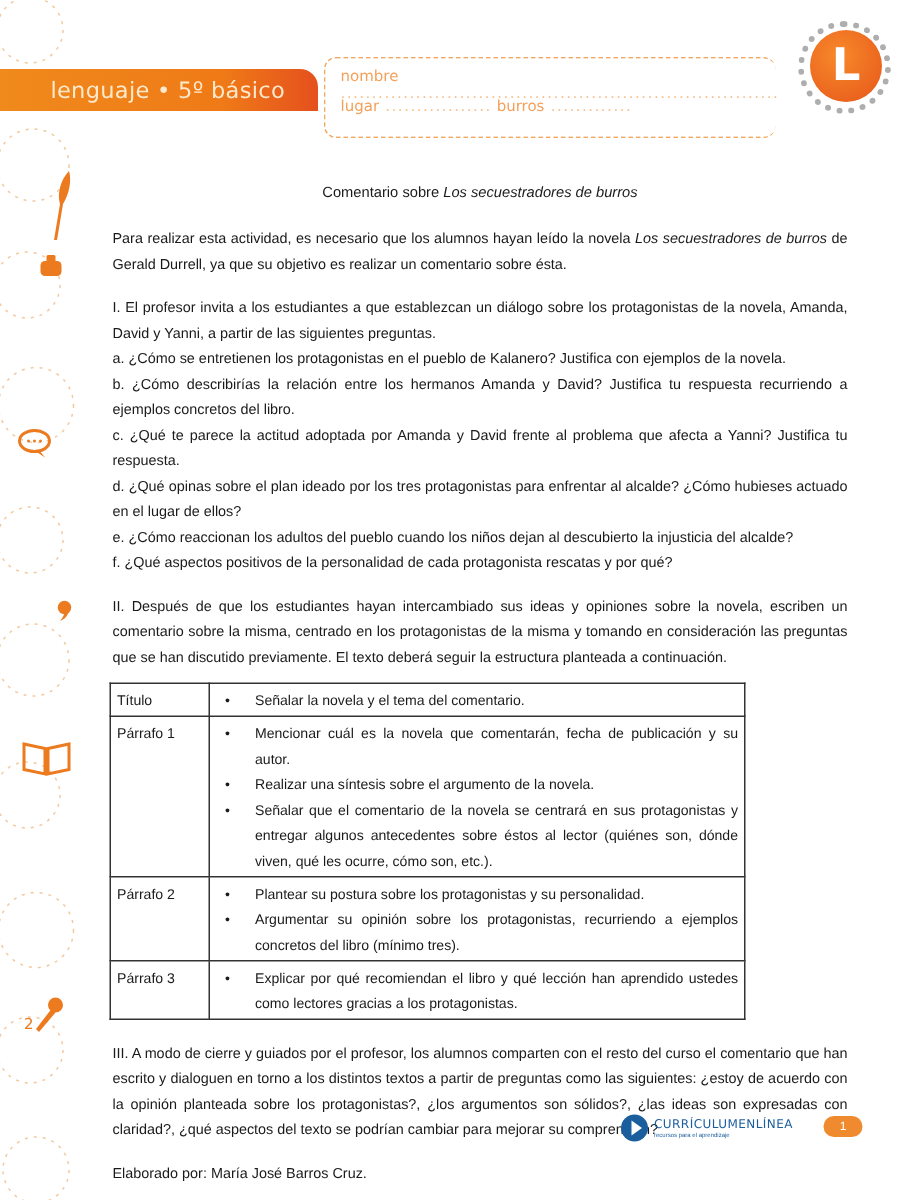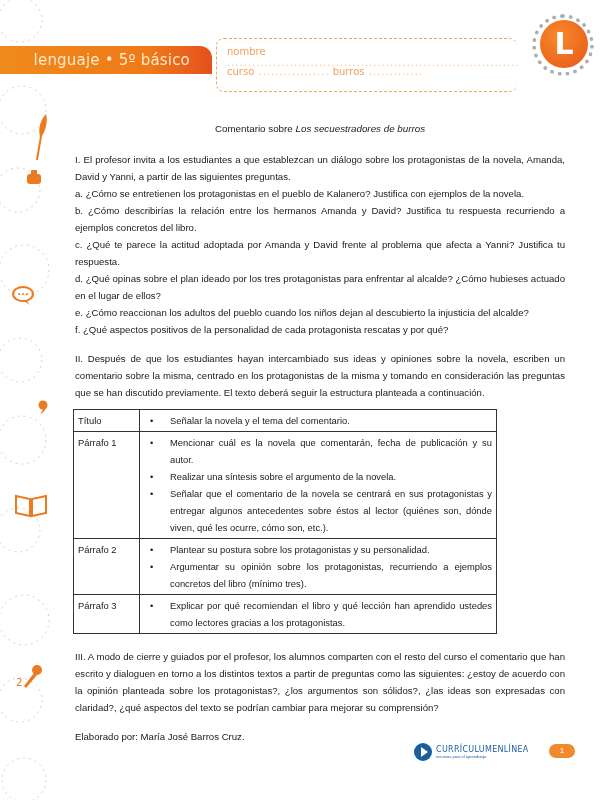--- a/index.html
+++ b/index.html
@@ -80,31 +80,32 @@
 
 <div class="band">
   <span class="band-text">lenguaje • 5º básico</span>
 </div>
 
 <div class="fields">
   <div class="field-row" style="top:7px">
     <span>nombre</span><span class="dots"> ......................................................................</span>
   </div>
   <div class="field-row" style="top:27px">
-    <span><span>curso</span><span class="dots"> .................</span></span>
+    <span><span>lugar</span><span class="dots"> .................</span></span>
     <span><span>burros</span><span class="dots"> .............</span></span>
   </div>
 </div>
 
 <div class="l-ring"></div>
 <div class="l-badge">L</div>
 
 <div class="doc">
   <div class="title"><span>Comentario sobre </span><i>Los secuestradores de burros</i></div>
 
+  <p class="para"><span>Para realizar esta actividad, es necesario que los alumnos hayan leído la novela </span><i>Los secuestradores de burros</i><span> de Gerald Durrell, ya que su objetivo es realizar un comentario sobre ésta.</span></p>
 
   <div class="para">
     <p>I. El profesor invita a los estudiantes a que establezcan un diálogo sobre los protagonistas de la novela, Amanda, David y Yanni, a partir de las siguientes preguntas.</p>
     <p>a. ¿Cómo se entretienen los protagonistas en el pueblo de Kalanero? Justifica con ejemplos de la novela.</p>
     <p>b. ¿Cómo describirías la relación entre los hermanos Amanda y David? Justifica tu respuesta recurriendo a ejemplos concretos del libro.</p>
     <p>c. ¿Qué te parece la actitud adoptada por Amanda y David frente al problema que afecta a Yanni? Justifica tu respuesta.</p>
     <p>d. ¿Qué opinas sobre el plan ideado por los tres protagonistas para enfrentar al alcalde? ¿Cómo hubieses actuado en el lugar de ellos?</p>
     <p>e. ¿Cómo reaccionan los adultos del pueblo cuando los niños dejan al descubierto la injusticia del alcalde?</p>
     <p>f. ¿Qué aspectos positivos de la personalidad de cada protagonista rescatas y por qué?</p>
   </div>

